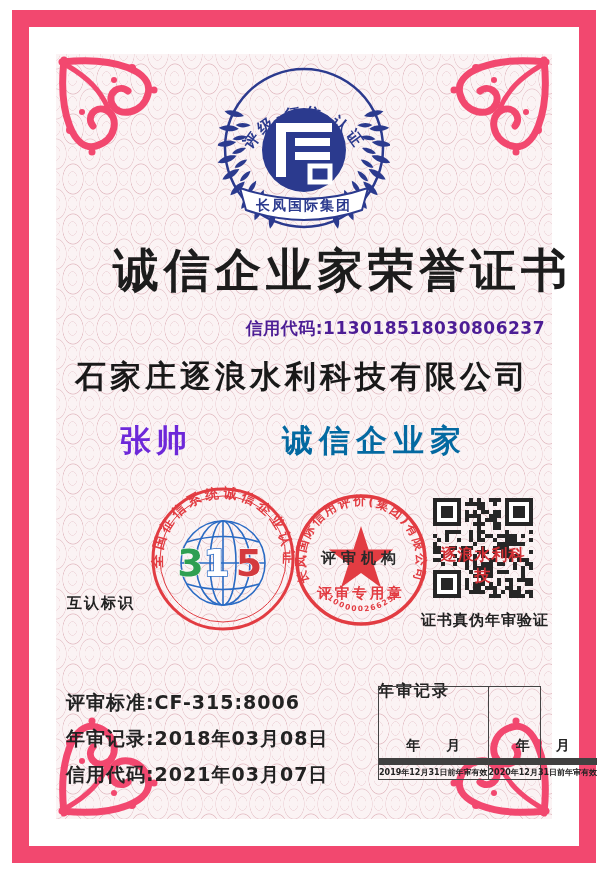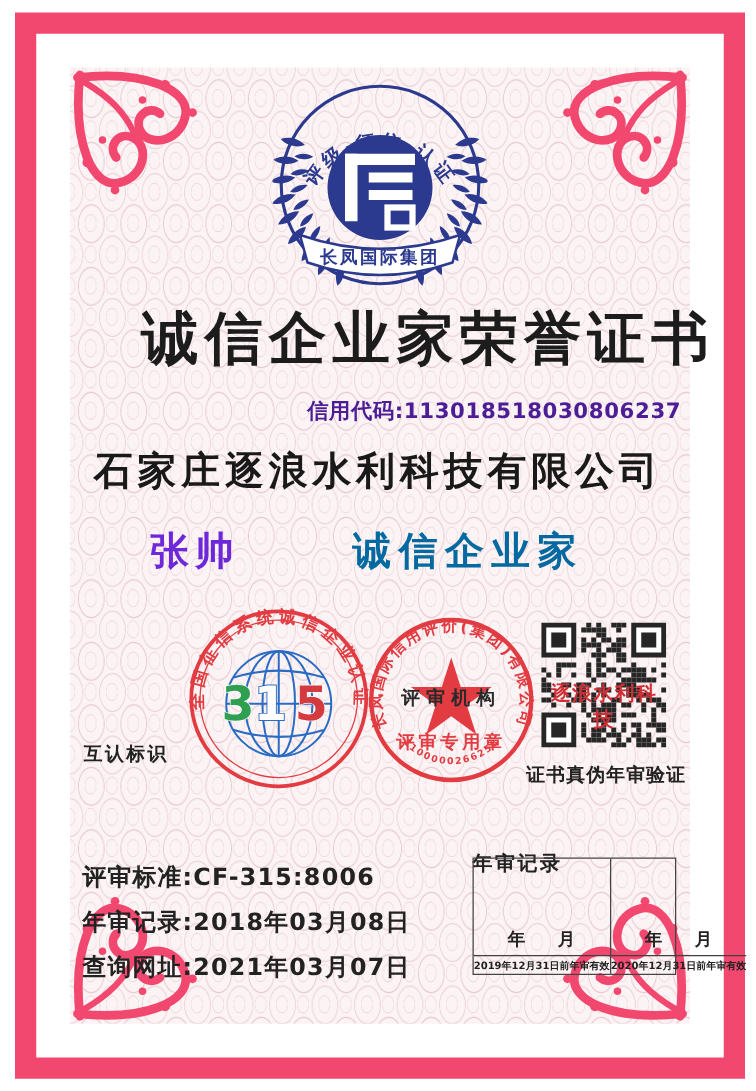--- a/index.html
+++ b/index.html
@@ -45,21 +45,21 @@
   .qr-caption{position:absolute;left:421px;top:611px;width:128px;text-align:center;
     font-size:15px;font-weight:bold;color:#222;letter-spacing:1px;}
   .info{position:absolute;left:66px;top:684px;}
   .info div{font-size:19px;font-weight:bold;color:#222;line-height:36px;letter-spacing:1px;}
   .annual-label{position:absolute;left:378px;top:665px;font-size:16px;font-weight:bold;color:#222;letter-spacing:2px;margin-top:16px;}
   .annual-table{position:absolute;left:378px;top:686px;width:161px;height:92px;display:flex;border:1px solid #444;}
   .annual-cell{flex:1;display:flex;flex-direction:column;}
   .annual-cell + .annual-cell{border-left:1px solid #444;}
   .cell-main{flex:1;display:flex;align-items:flex-end;justify-content:center;gap:26px;padding-bottom:3px;}
   .cell-main span{font-size:14px;font-weight:bold;color:#222;}
-  .cell-note{height:14px;border-top:1px solid #404040;font-size:8px;color:#222;
+  .cell-note{height:14px;border-top:7px solid #404040;font-size:8px;color:#222;
     display:flex;align-items:center;justify-content:center;white-space:nowrap;overflow:hidden;font-weight:bold;}
   svg text{font-family:"DejaVu Sans","Liberation Sans",sans-serif;}
 </style>
 </head>
 <body>
 
 <div class="cert">
   <div class="frame">
     <div class="frame-inner">
       <div class="pattern">
@@ -472,21 +472,21 @@
           <rect x="4" y="76" width="20" height="20" fill="#ffffff"></rect>
           <rect x="8" y="80" width="12" height="12" fill="#262626"></rect>
         </svg>
     </div>
     <div class="qr-overlay">逐浪水利科技</div>
     <div class="qr-caption">证书真伪年审验证</div>
 
     <div class="info">
       <div>评审标准:CF-315:8006</div>
       <div>年审记录:2018年03月08日</div>
-      <div>查询网址:2021年03月07日</div>
+      <div>信用代码:2021年03月07日</div>
     </div>
 
     <div class="annual-label">年审记录</div>
     <div class="annual-table">
       <div class="annual-cell">
         <div class="cell-main">
           <span>年</span>
           <span>月</span>
         </div>
         <div class="cell-note">2019年12月31日前年审有效</div>

